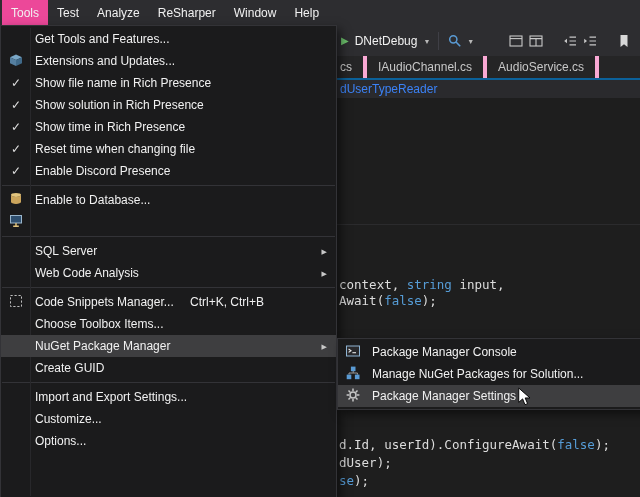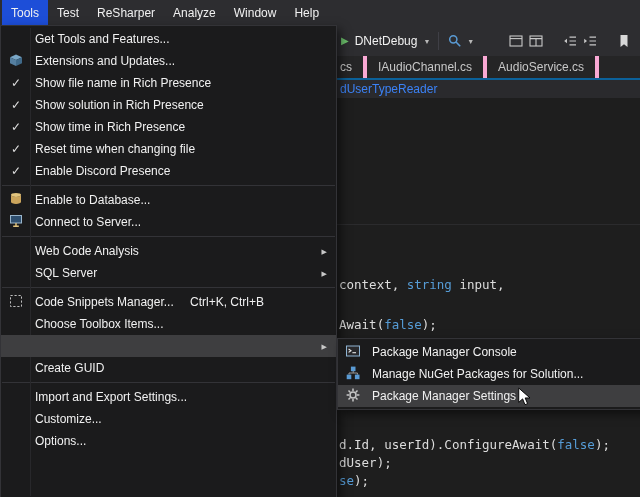--- a/index.html
+++ b/index.html
@@ -7,21 +7,21 @@
     width:640px;height:497px;overflow:hidden;
     font-family:"Liberation Sans", sans-serif;font-size:12px;
     background:#1E1E1E;color:#F1F1F1;
     -webkit-font-smoothing:antialiased;
   }
   .screen{position:relative;width:640px;height:497px;background:var(--editor_bg,#1E1E1E);overflow:hidden;}
 
   
   .menubar{position:absolute;left:0;top:0;width:640px;height:25px;background:var(--chrome_bg,#2D2D30);display:flex;align-items:stretch;padding-left:2px;z-index:5;}
   .mbitem{display:flex;align-items:center;padding:0 9px;color:#F1F1F1;cursor:default;}
-  .mbitem.open{background:#1d4ed8;}
+  .mbitem.open{background:#ec4899;}
 
   
   .toolbar{position:absolute;left:0;top:25px;width:640px;height:31px;background:var(--chrome_bg,#2D2D30);z-index:4;}
   .tb-group{position:absolute;left:341px;top:0;height:31px;display:flex;align-items:center;gap:4px;}
   .tb-play{color:#6CC06C;font-size:10px;line-height:1;}
   .tb-label{color:#F1F1F1;padding:0 2px;}
   .tb-caret{color:#B8B8B8;font-size:7px;line-height:1;padding-top:1px;}
   .tb-sep{width:1px;height:18px;background:#3F3F46;margin:0 4px;}
   .tb-ico{width:16px;height:16px;display:inline-block;}
   .sp10{width:10px;} .sp26{width:26px;}
@@ -58,22 +58,22 @@
   .cursor{position:absolute;left:517px;top:387px;z-index:20;pointer-events:none;}
 </style>
 </head>
 <body>
 
 <div class="screen">
 
   <div class="menubar">
     <div class="mbitem open">Tools</div>
     <div class="mbitem">Test</div>
+    <div class="mbitem">Analyze</div>
     <div class="mbitem">ReSharper</div>
-    <div class="mbitem">Analyze</div>
     <div class="mbitem">Window</div>
     <div class="mbitem">Help</div>
   </div>
 
   <div class="toolbar">
     <div class="tb-group">
       <span class="tb-play">▶</span>
       <span class="tb-label">DNetDebug</span>
       <span class="tb-caret">▼</span>
       <span class="tb-sep"></span>
@@ -113,21 +113,21 @@
     <div class="tab partial">cs</div>
     <div class="tab">IAudioChannel.cs</div>
     <div class="tab">AudioService.cs</div>
   </div>
 
   <div class="breadcrumb">
     <span class="crumb">dUserTypeReader</span>
   </div>
 
   <div class="codeline" style="top:277px"><span>context, </span><span class="kw">string</span><span> input,</span></div>
-  <div class="codeline" style="top:317px"><span>Await(</span><span class="kw">false</span><span>);</span></div>
+  <div class="codeline" style="top:293px"><span>Await(</span><span class="kw">false</span><span>);</span></div>
   <div class="codeline" style="top:437px"><span>d.Id, userId).ConfigureAwait(</span><span class="kw">false</span><span>);</span></div>
   <div class="codeline" style="top:455px"><span>dUser);</span></div>
   <div class="codeline" style="top:473px"><span class="kw">se</span><span>);</span></div>
   <div class="ed-divider"></div>
 
   <div class="menu">
     <div class="mi">
       <span class="gutter"></span>
       <span class="label">Get Tools and Features...</span>
     </div>
@@ -181,49 +181,49 @@
         </span>
       <span class="label">Enable to Database...</span>
     </div>
     <div class="mi">
       <span class="gutter">
           <span><svg viewBox="0 0 16 16" width="16" height="16">
               <rect x="2.5" y="2.5" width="11" height="7.5" fill="#2F4F6F" stroke="#9AB6CC" stroke-width="1"></rect>
               <path d="M8 10v2.6M5.2 13.2h5.6" stroke="#E3C57E" stroke-width="1.4" fill="none"></path>
             </svg></span>
         </span>
-      <span class="label">Connect to Server...</span>
-    </div>
-    <div class="msep"></div>
+    </div>
+    <div class="msep"></div>
+    <div class="mi">
+      <span class="gutter"></span>
+      <span class="label">SQL Server</span>
+      <span class="arrow">▶</span>
+    </div>
     <div class="mi">
       <span class="gutter"></span>
       <span class="label">Web Code Analysis</span>
       <span class="arrow">▶</span>
     </div>
-    <div class="mi">
-      <span class="gutter"></span>
-      <span class="label">SQL Server</span>
-      <span class="arrow">▶</span>
-    </div>
     <div class="msep"></div>
     <div class="mi">
       <span class="gutter">
           <span><svg viewBox="0 0 16 16" width="16" height="16">
               <rect x="2.5" y="2.5" width="11" height="11" fill="none" stroke="#BFBFBF" stroke-width="1" stroke-dasharray="2.2,1.8"></rect>
             </svg></span>
         </span>
       <span class="label">Code Snippets Manager...</span>
       <span class="shortcut">Ctrl+K, Ctrl+B</span>
     </div>
     <div class="mi">
       <span class="gutter"></span>
       <span class="label">Choose Toolbox Items...</span>
     </div>
     <div class="mi hl">
       <span class="gutter"></span>
+      <span class="label">NuGet Package Manager</span>
       <span class="arrow">▶</span>
     </div>
     <div class="mi">
       <span class="gutter"></span>
       <span class="label">Create GUID</span>
     </div>
     <div class="msep"></div>
     <div class="mi">
       <span class="gutter"></span>
       <span class="label">Import and Export Settings...</span>

